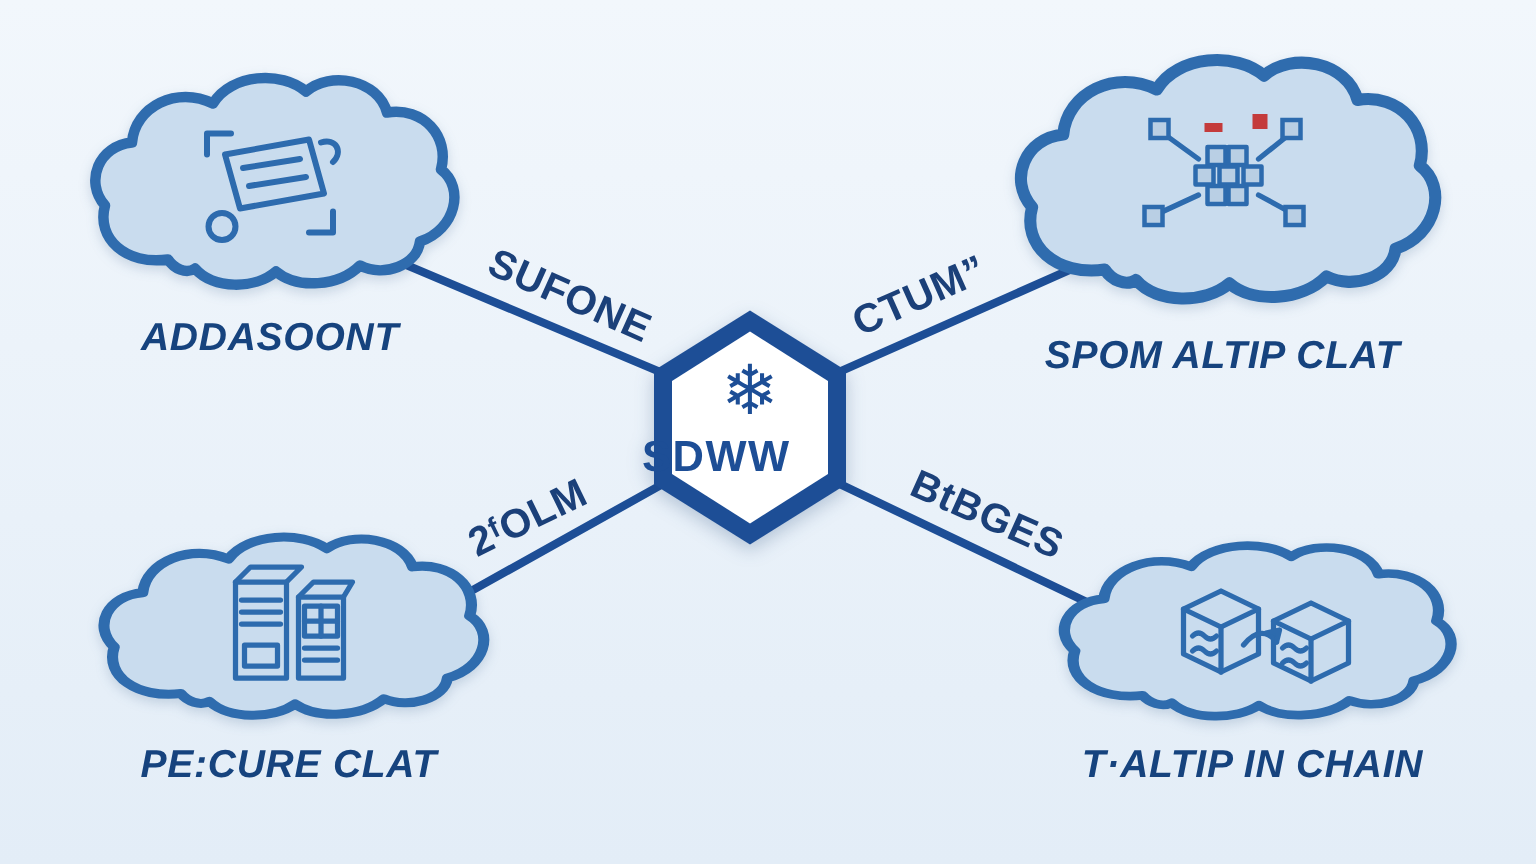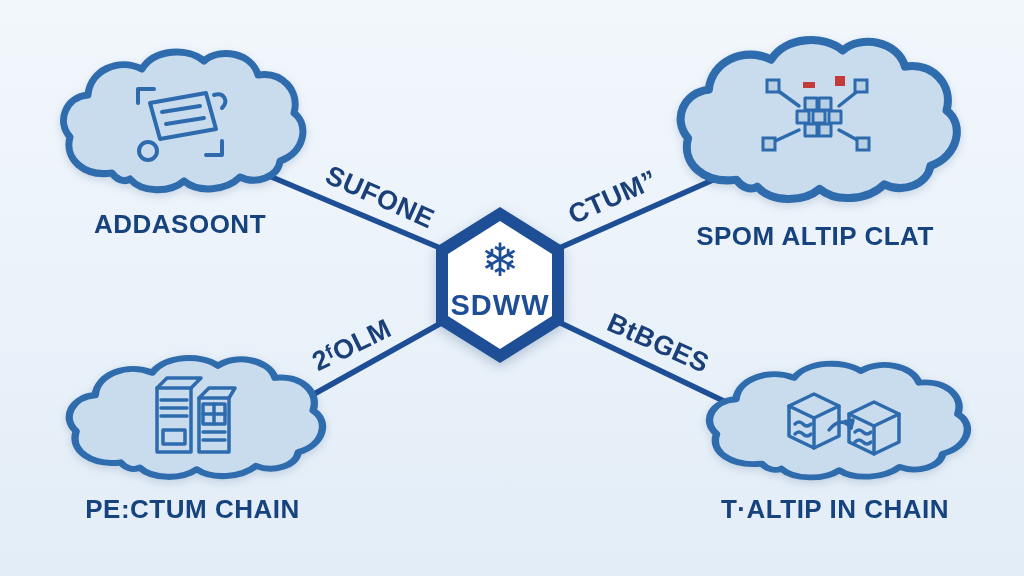--- a/index.html
+++ b/index.html
@@ -30,37 +30,38 @@
   .cloud-wrap { position: relative; width: 100%; }
   .cloud-svg { display: block; width: 100%; filter: drop-shadow(0 3px 4px rgba(30,70,120,0.18)); }
   .icon-svg { position: absolute; }
   .node-label {
     font-weight: bold;
     color: #16437e;
     font-size: 26px;
     letter-spacing: 0.5px;
     margin-top: 4px;
     white-space: nowrap;
+    font-style: italic;
   }
   .hex {
     position: absolute;
     left: 428px; top: 203px;
     width: 144px; height: 164px;
     filter: drop-shadow(0 4px 6px rgba(20,60,110,0.25));
   }
   .hex svg { position: absolute; inset: 0; }
   .hex-glyph {
     position: absolute; left: 0; right: 0; top: 34px;
     text-align: center;
     font-size: 46px; line-height: 1;
     color: #1d4e96;
   }
   .hex-label {
     position: absolute; left: 0; right: 0; top: 86px;
-    text-align: center;
+    text-align: left;
     font-weight: 800;
     font-size: 29px;
     color: #1d4e96;
     letter-spacing: 1px;
   }
   .edge-label {
     position: absolute;
     font-weight: bold;
     font-size: 27px;
     color: #1b4079;
@@ -161,21 +162,21 @@
           <rect x="36" y="60" width="22" height="14"></rect>
           <path d="M72,28 L82,18 L108,18 L102,28"></path>
           <rect x="72" y="28" width="30" height="54"></rect>
           <rect x="76" y="34" width="22" height="20"></rect>
           <path d="M87,34 V54 M76,44 H98"></path>
           <path d="M76,62 H98"></path>
           <path d="M76,70 H98"></path>
         </g>
       </svg>
     </div>
-    <div class="node-label">PE:CTUM CHAIN</div>
+    <div class="node-label">PE:CURE CLAT</div>
   </div>
 
   <div class="node node-br">
     <div class="cloud-wrap">
       <svg class="cloud-svg" style="height:132px" viewBox="0 0 260 160" preserveAspectRatio="none">
         <path d="M62,128 C34,132 14,114 20,92 C6,76 16,52 38,50 C40,26 68,12 92,24 C104,4 138,2 154,16 C170,2 202,8 208,30 C232,26 250,46 244,68 C260,80 254,108 230,116 C228,132 206,140 190,132 C176,146 148,148 134,136 C120,148 92,148 80,134 C74,138 66,134 62,128 Z" fill="#c9dcee" stroke="#2f6cae" stroke-width="7" stroke-linejoin="round"></path>
       </svg>
       <svg class="icon-svg" style="left:66px;top:28px;width:150px;height:90px" viewBox="0 0 150 90">
         <g fill="none" stroke="#2d6bae" stroke-width="3.5" stroke-linejoin="round" stroke-linecap="round">
           <path d="M28,20 L53,8 L78,20 L53,32 Z"></path>

